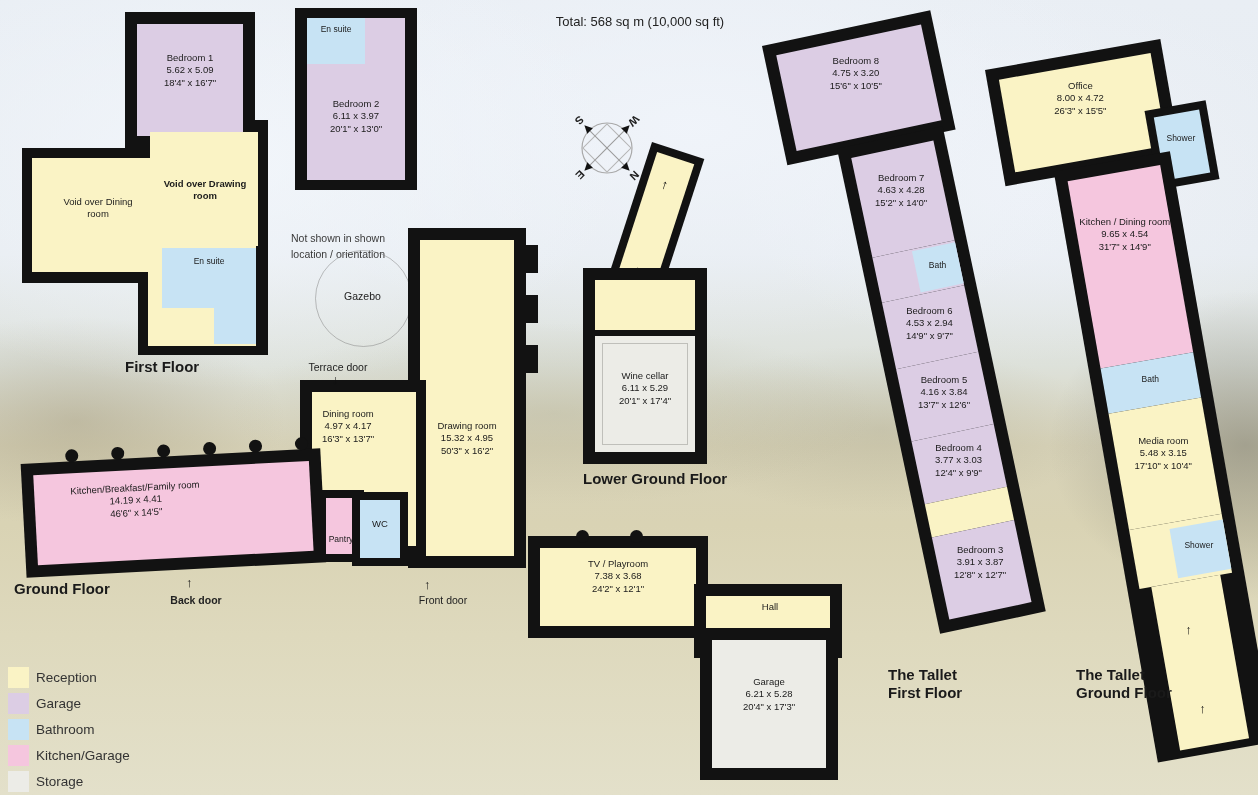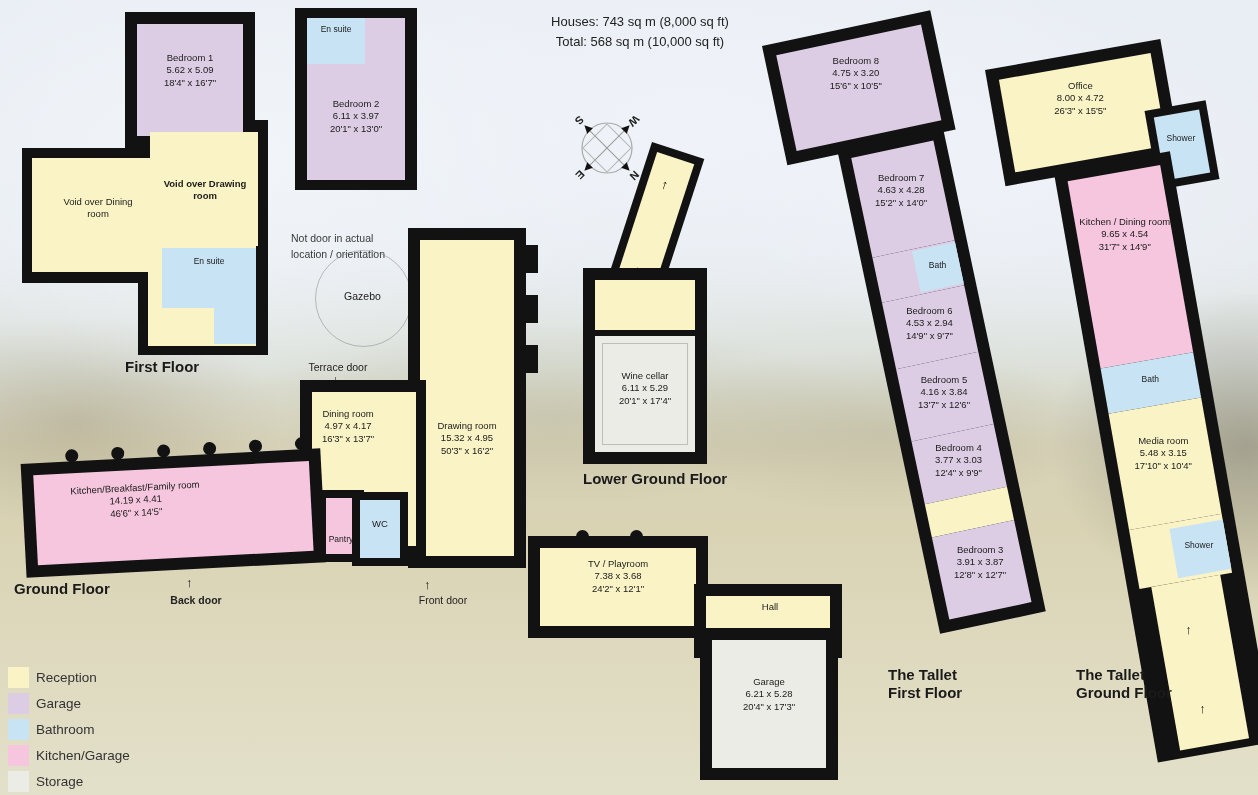--- a/index.html
+++ b/index.html
@@ -44,21 +44,20 @@
   .legend-label{position:absolute;left:28px;top:3px;font-size:13.5px;color:#333;white-space:nowrap;}
   .innerline{position:absolute;border:1px solid #bfbfba;}
 </style>
 </head>
 <body>
 
 <div id="stage">
   <div class="bg"></div>
 
   <div class="hdr">
-    <span class="s">Houses: 743 sq m (8,000 sq ft)</span>
     <span class="s">Total: 568 sq m (10,000 sq ft)</span>
   </div>
 
   <div class="blk" style="left:125px;top:12px;width:130px;height:150px;"></div>
   <div class="blk" style="left:138px;top:120px;width:130px;height:235px;"></div>
   <div class="blk" style="left:22px;top:148px;width:150px;height:135px;"></div>
   <div class="room c-bedroom" style="left:137px;top:24px;width:106px;height:112px;"></div>
   <div class="room c-reception" style="left:150px;top:136px;width:38px;height:30px;"></div>
   <div class="room c-reception" style="left:32px;top:158px;width:132px;height:114px;"></div>
   <div class="room c-reception" style="left:150px;top:132px;width:108px;height:114px;"></div>
@@ -86,21 +85,21 @@
   <div class="room c-bath" style="left:307px;top:18px;width:58px;height:46px;"></div>
   <div class="lbl sm" style="left:318px;top:24px;width:36px;">
     <span class="ln">En suite</span>
   </div>
   <div class="lbl" style="left:307px;top:98px;width:98px;">
     <span class="ln">Bedroom 2</span>
     <span class="ln">6.11 x 3.97</span>
     <span class="ln">20'1" x 13'0"</span>
   </div>
   <div class="note" style="left:291px;top:231px;">
-    <span style="display:block">Not door in actual</span>
+    <span style="display:block">Not shown in shown</span>
     <span style="display:block">location / orientation</span>
   </div>
 
   <svg class="abs" style="left:563px;top:104px;transform:rotate(135deg);" width="88" height="88" viewBox="0 0 88 88">
     <circle cx="44" cy="44" r="25" fill="none" stroke="#a9a9a9" stroke-width="1.2"></circle>
     <rect x="27" y="27" width="34" height="34" fill="none" stroke="#b5b5b5" stroke-width="1"></rect>
     <line x1="44" y1="16" x2="44" y2="72" stroke="#9a9a9a" stroke-width="1"></line>
     <line x1="16" y1="44" x2="72" y2="44" stroke="#9a9a9a" stroke-width="1"></line>
     <polygon points="44,12 40,20 48,20" fill="#111"></polygon>
     <polygon points="44,76 40,68 48,68" fill="#111"></polygon>

